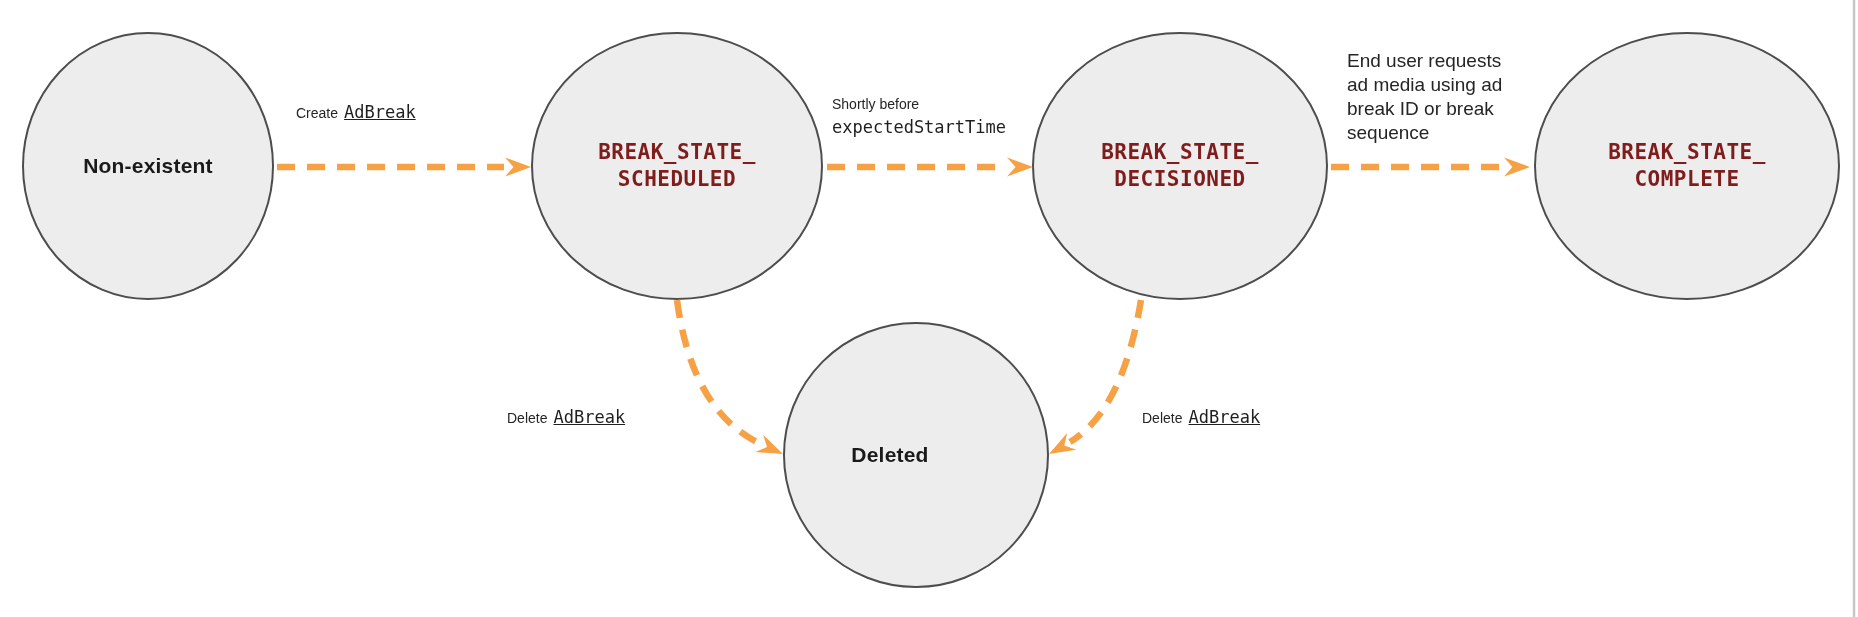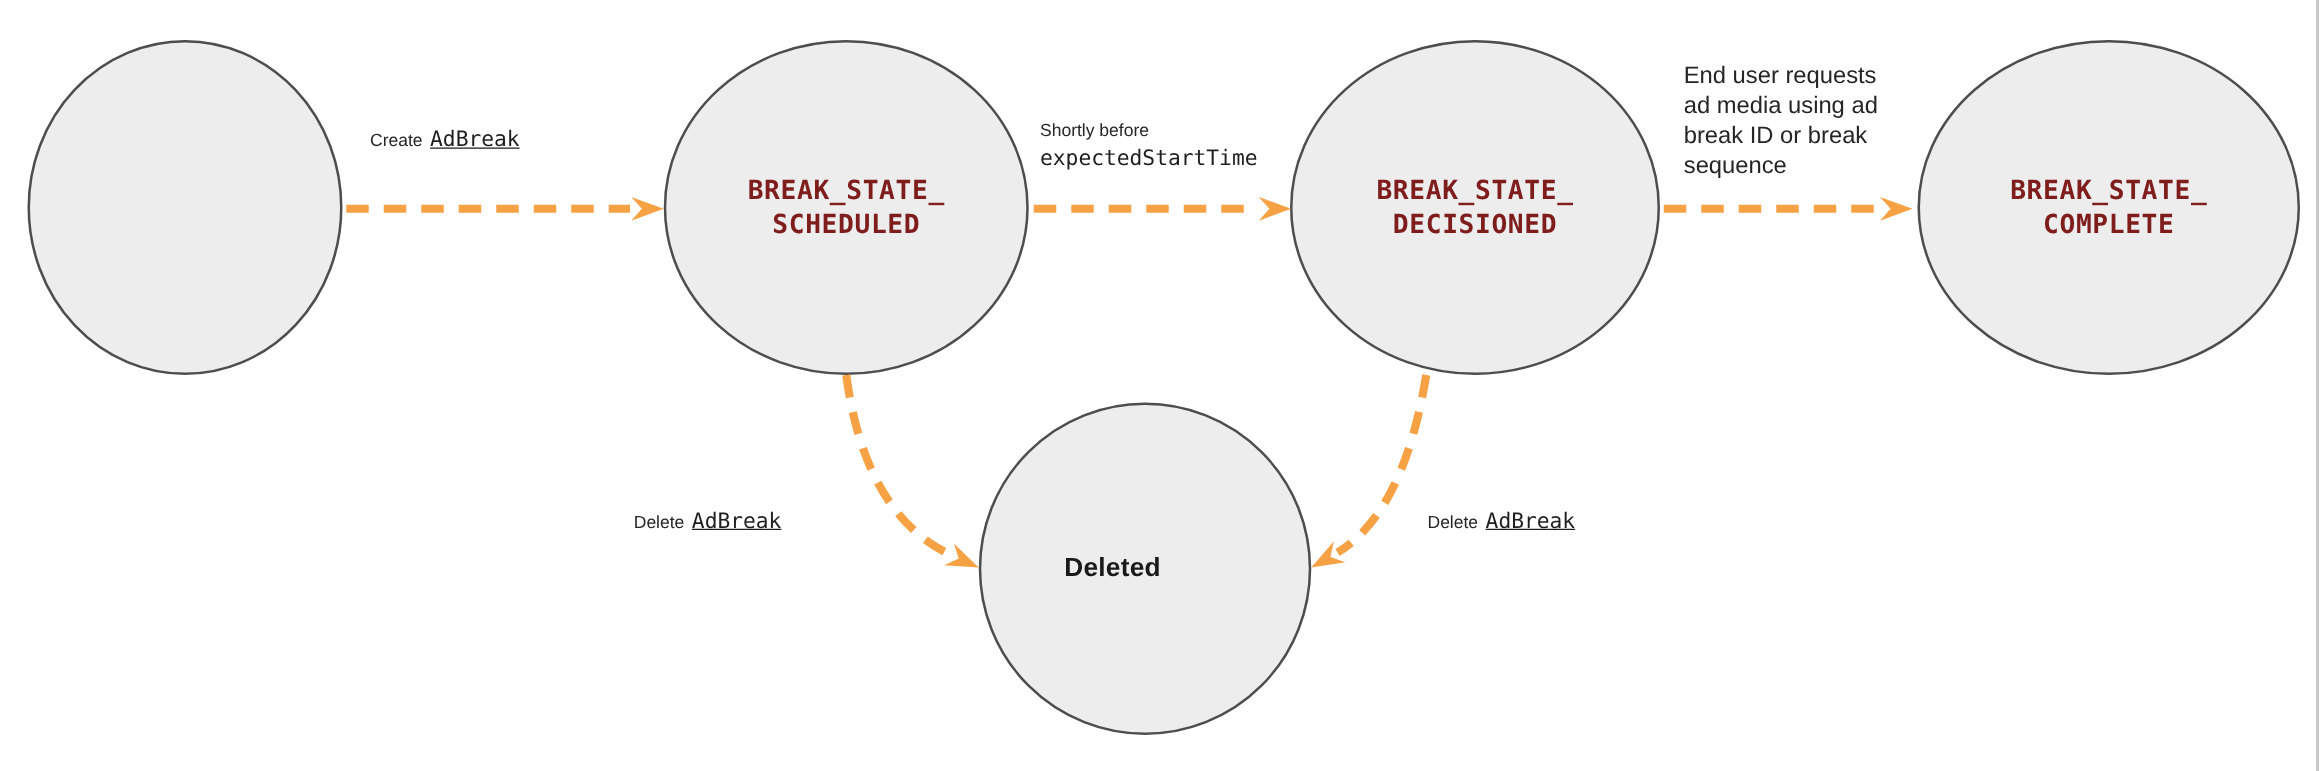--- a/index.html
+++ b/index.html
@@ -85,20 +85,23 @@
 
     <path d="M0 0 L-26 -9.5 L-17.5 0 L-26 9.5 Z" transform="translate(531 167)" fill="#F7A145"></path>
     <path d="M0 0 L-26 -9.5 L-17.5 0 L-26 9.5 Z" transform="translate(1033 167)" fill="#F7A145"></path>
     <path d="M0 0 L-26 -9.5 L-17.5 0 L-26 9.5 Z" transform="translate(1530 167)" fill="#F7A145"></path>
     <path d="M0 0 L-26 -9.5 L-17.5 0 L-26 9.5 Z" transform="translate(783 454) rotate(24)" fill="#F7A145"></path>
     <path d="M0 0 L-26 -9.5 L-17.5 0 L-26 9.5 Z" transform="translate(1049 454) rotate(151)" fill="#F7A145"></path>
 
     <line x1="1854" y1="0" x2="1854" y2="617" stroke-width="2.5" stroke="#C6C6C6"></line>
   </svg>
 
+  <div class="node-label" style="left:23px; top:126px; width:250px; height:80px;">
+    <span class="plain">Non-existent</span>
+  </div>
   <div class="node-label" style="left:532px; top:106px; width:290px; height:120px;">
     <span class="code">BREAK_STATE_
 SCHEDULED</span>
   </div>
   <div class="node-label" style="left:1033px; top:106px; width:294px; height:120px;">
     <span class="code">BREAK_STATE_
 DECISIONED</span>
   </div>
   <div class="node-label" style="left:1535px; top:106px; width:304px; height:120px;">
     <span class="code">BREAK_STATE_

